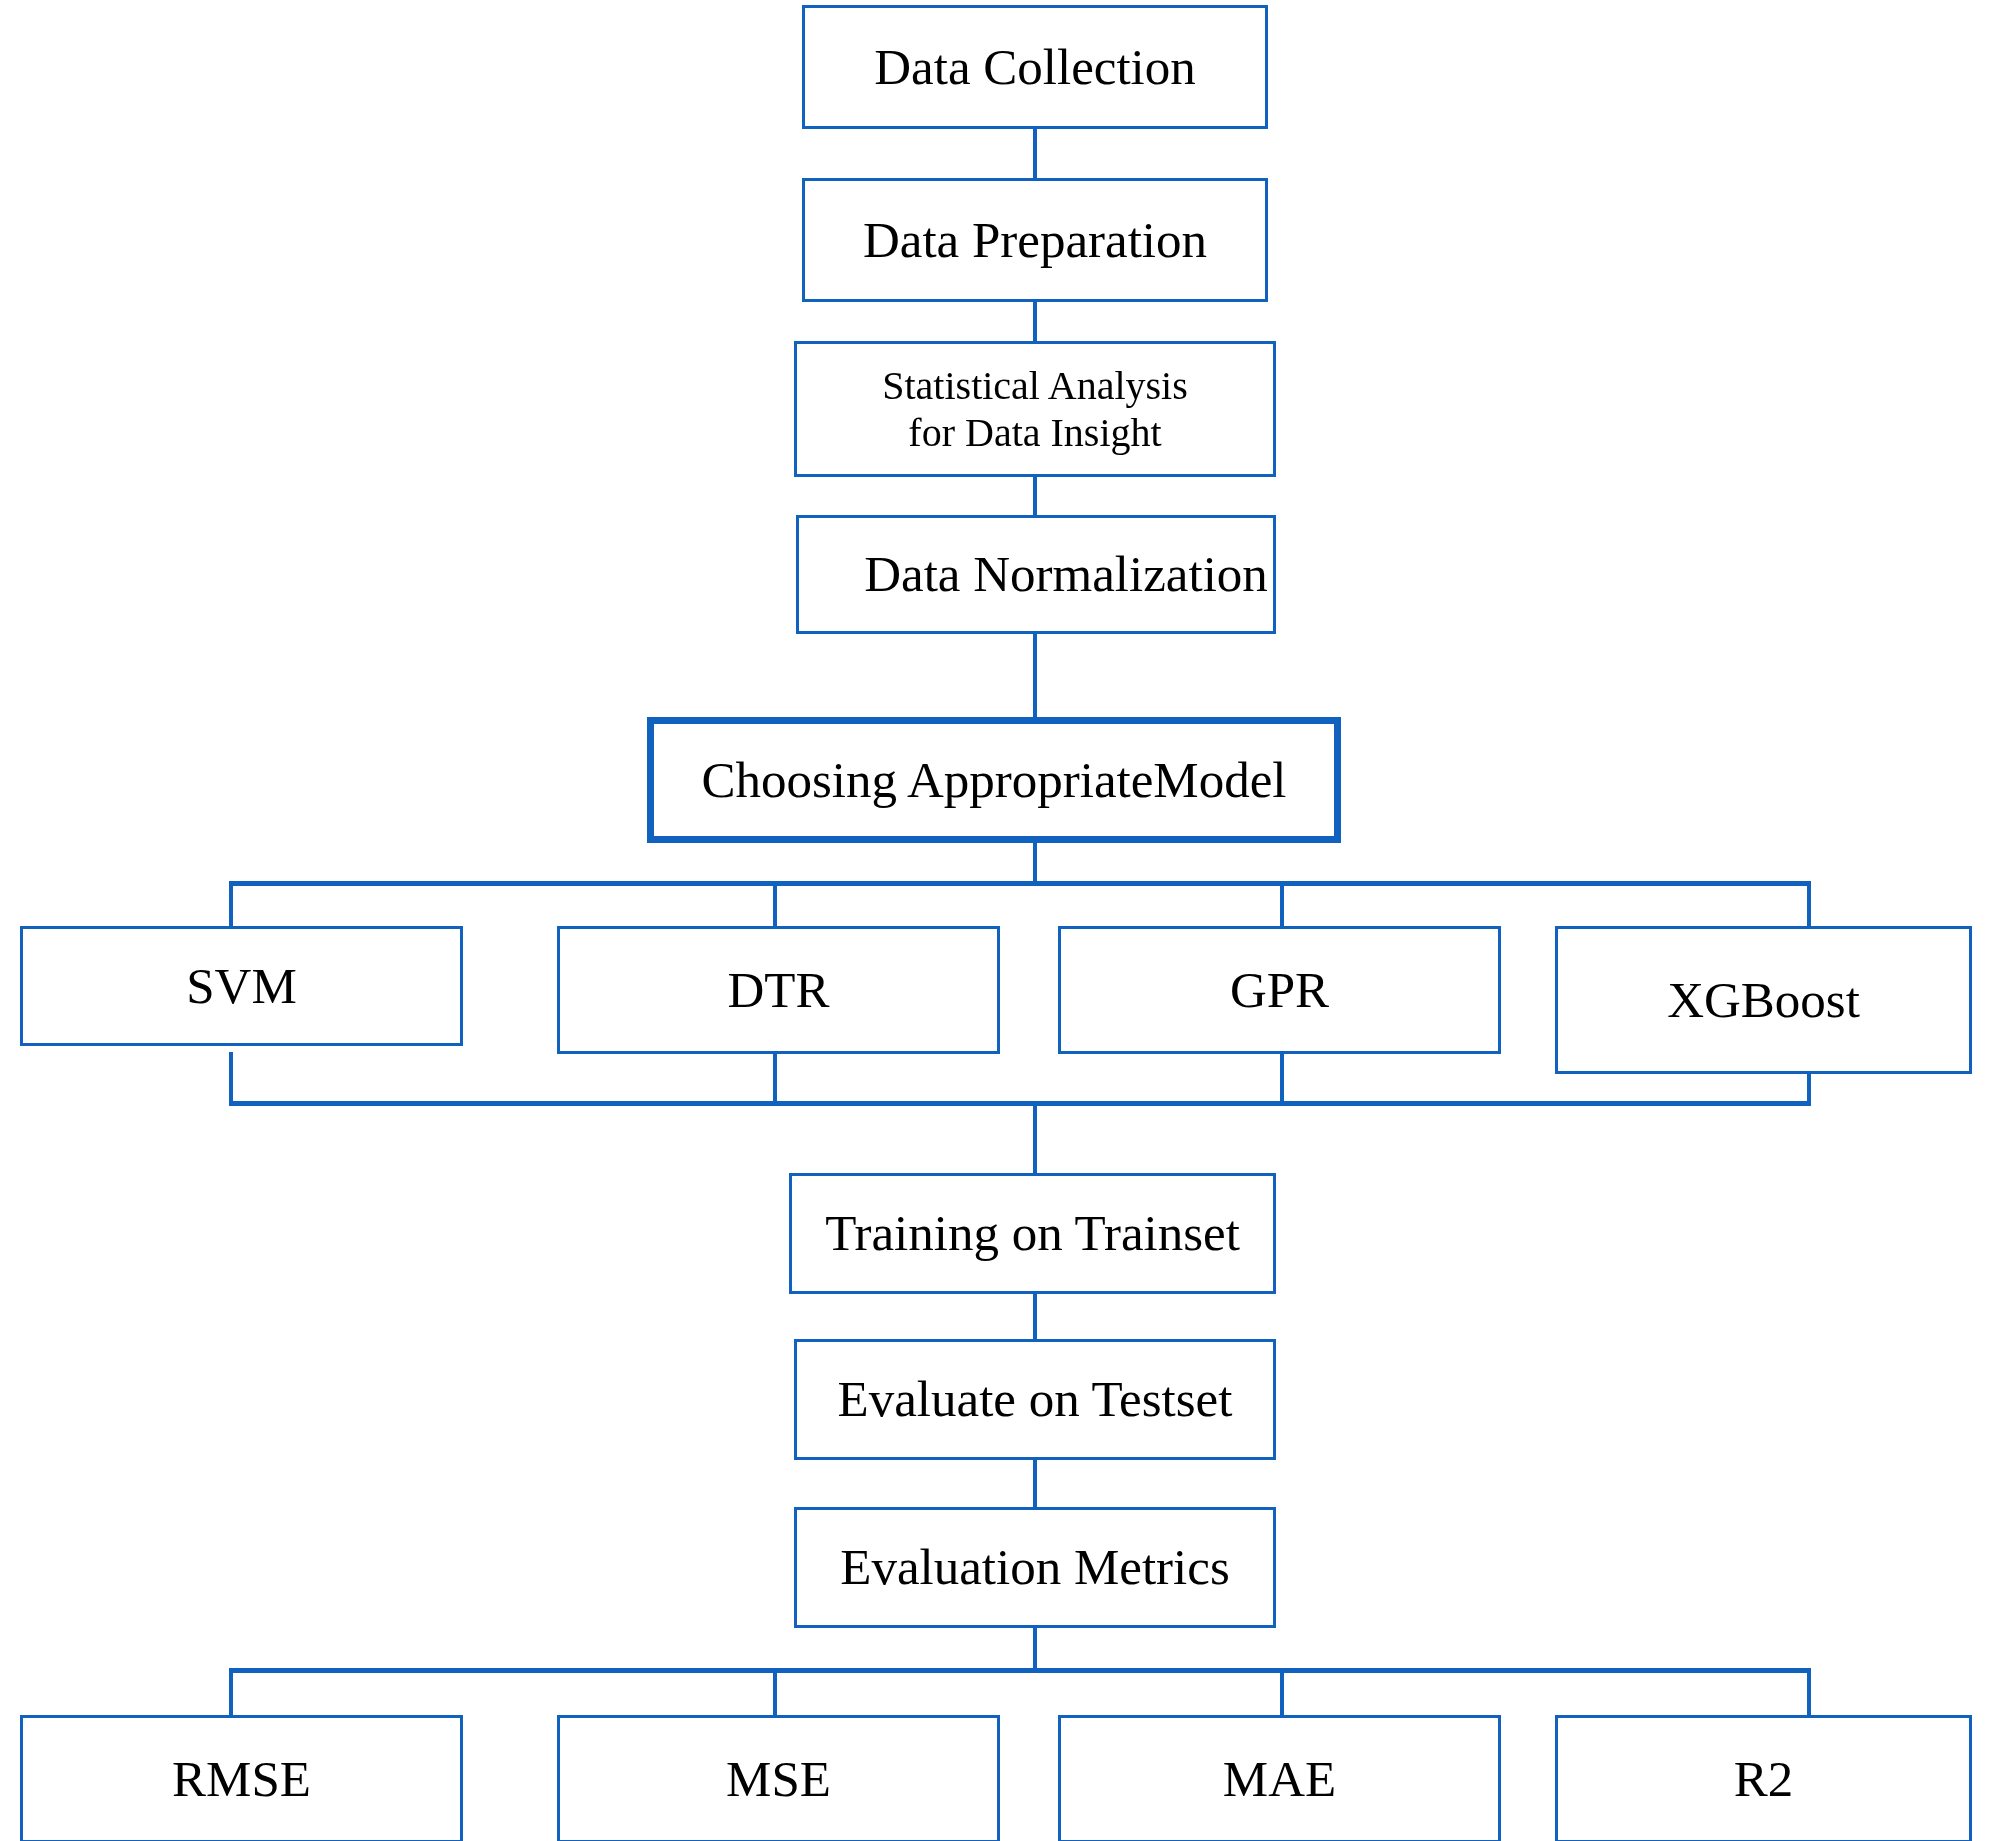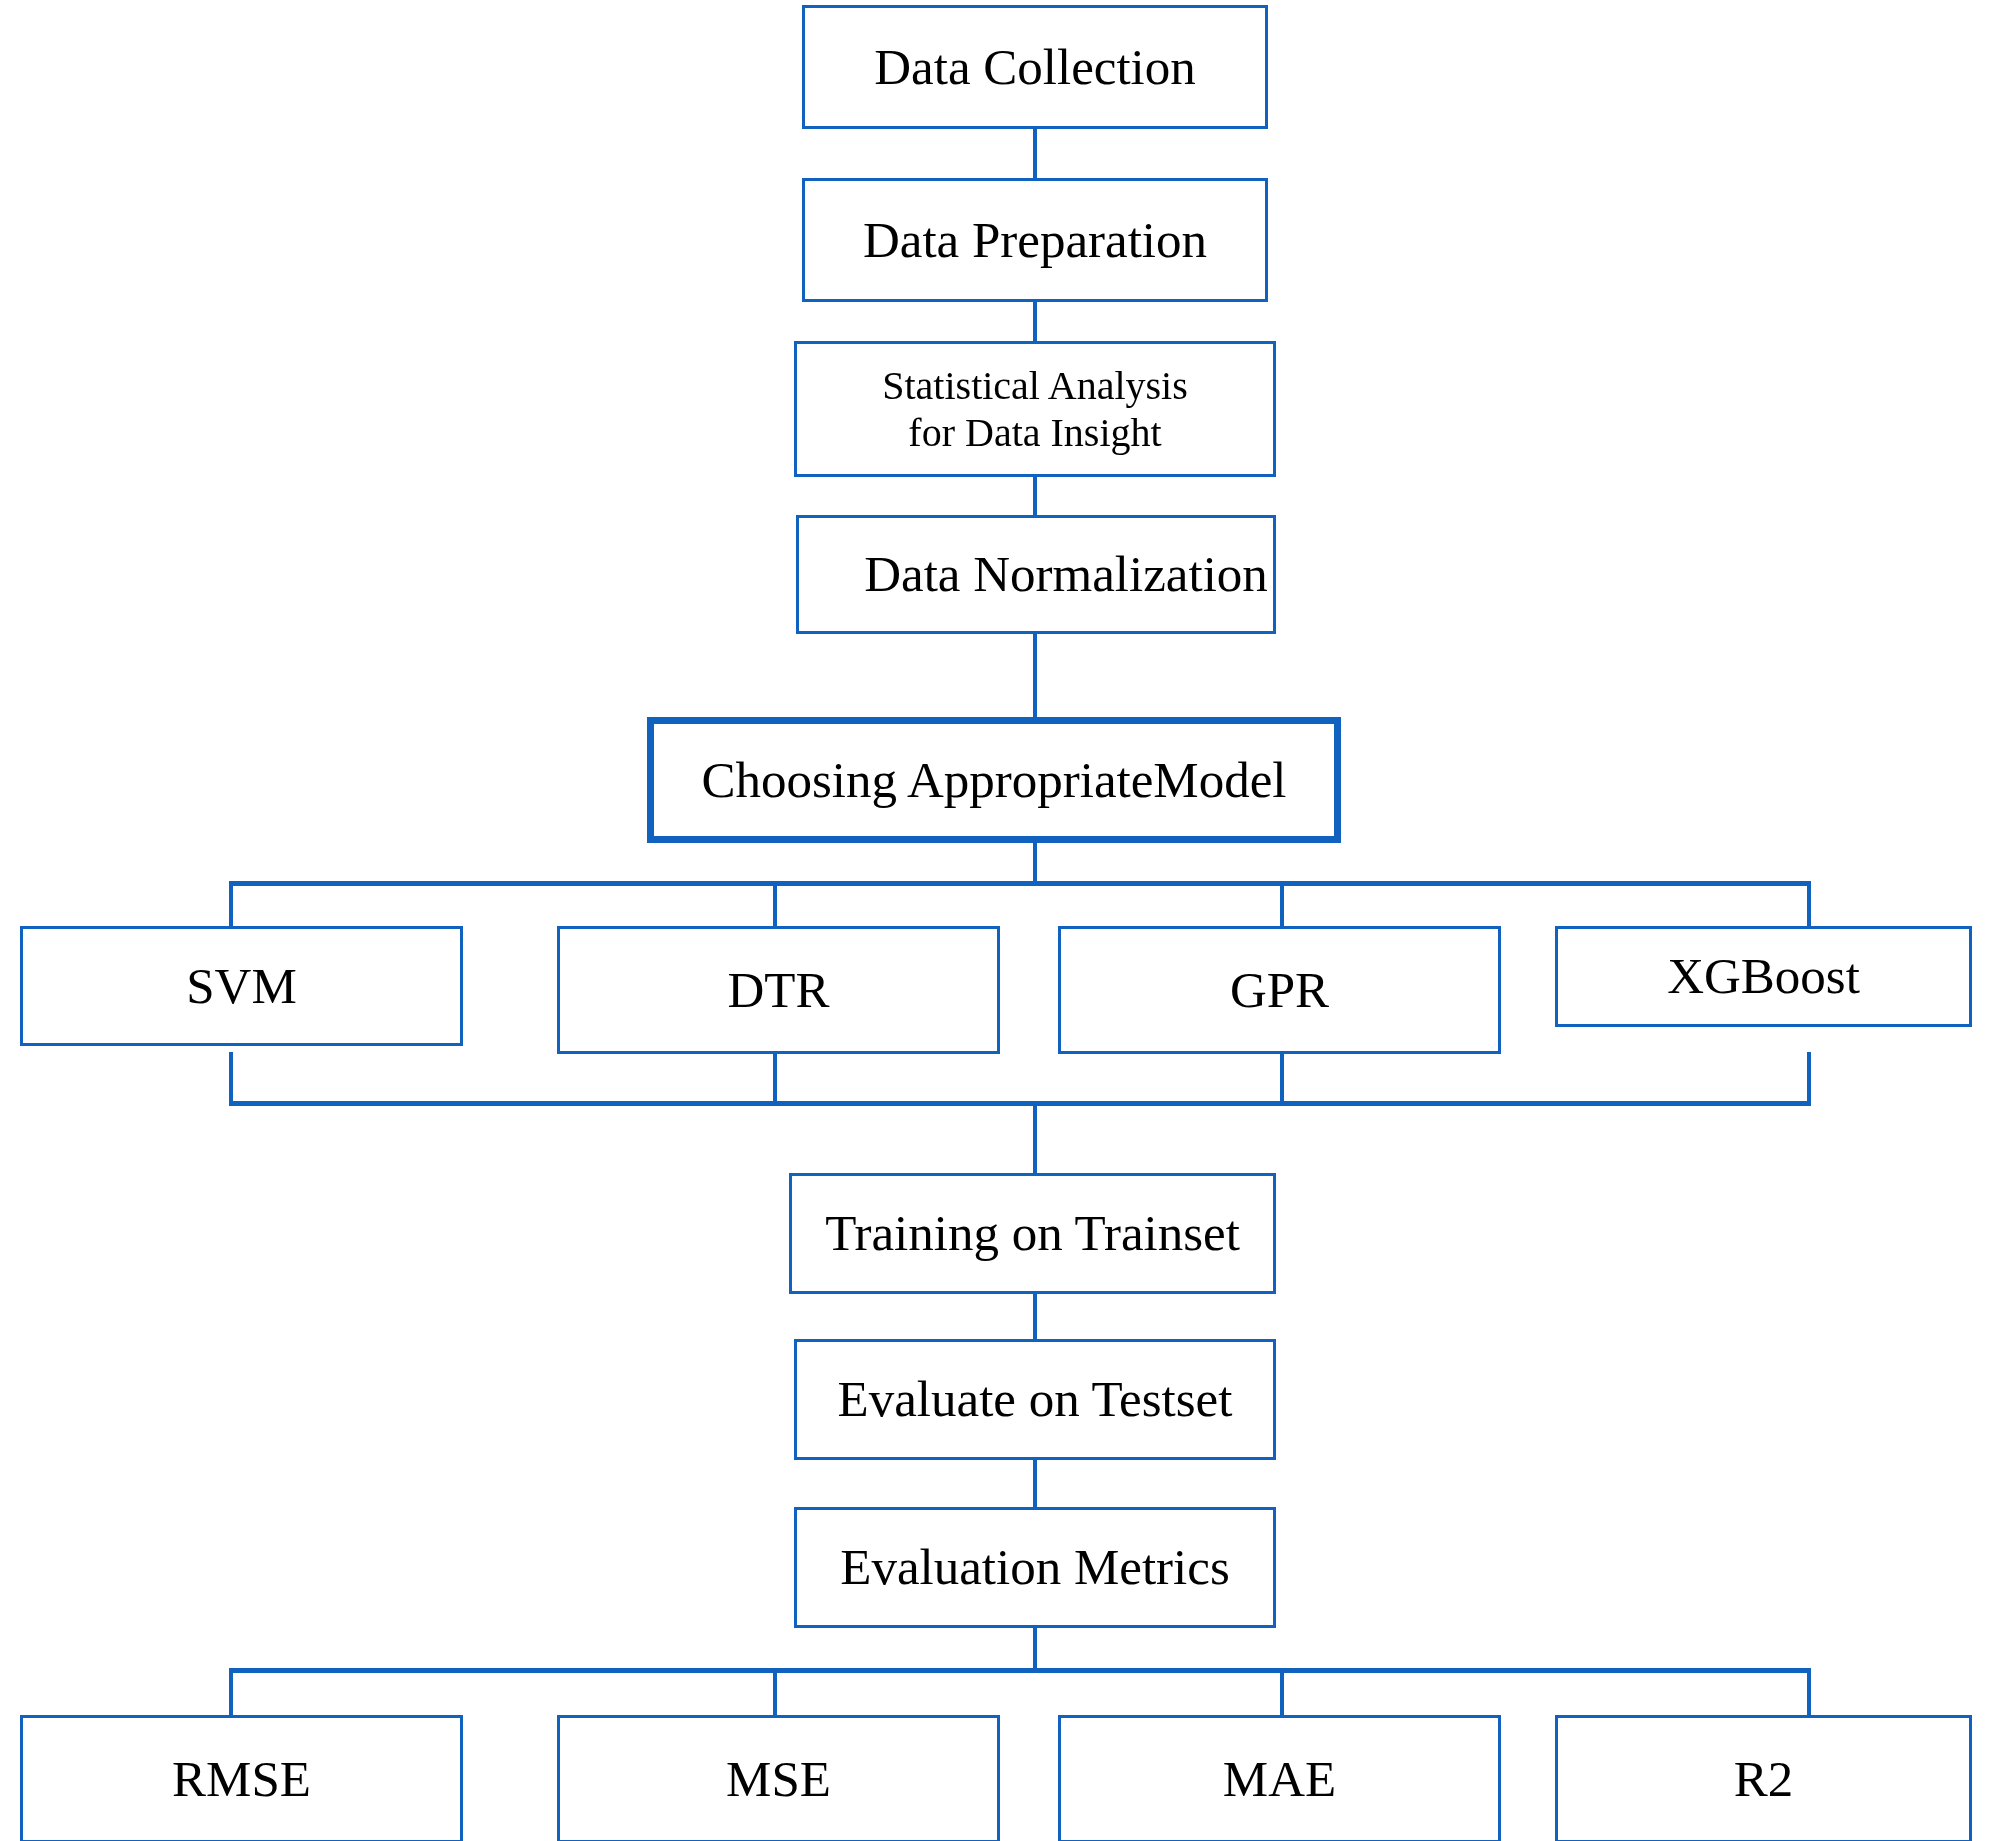--- a/index.html
+++ b/index.html
@@ -88,21 +88,21 @@
 
   <div class="node" style="left:20px; top:926px; width:443px; height:120px; font-size:51px;">
     <span class="label">SVM</span>
   </div>
   <div class="node" style="left:1058px; top:926px; width:443px; height:128px; font-size:51px;">
     <span class="label">GPR</span>
   </div>
   <div class="node" style="left:557px; top:926px; width:443px; height:128px; font-size:51px;">
     <span class="label">DTR</span>
   </div>
-  <div class="node" style="left:1555px; top:926px; width:417px; height:101px; font-size:51px;">
+  <div class="node" style="left:1555px; top:926px; width:417px; height:148px; font-size:51px;">
     <span class="label">XGBoost</span>
   </div>
 
   <div class="conn busdrop" style="left:229px; top:1052px; height:52px;"></div>
   <div class="conn busdrop" style="left:773px; top:1052px; height:52px;"></div>
   <div class="conn busdrop" style="left:1280px; top:1052px; height:52px;"></div>
   <div class="conn busdrop" style="left:1807px; top:1052px; height:52px;"></div>
   <div class="conn bus" style="left:229px; top:1101px; width:1582px;"></div>
   <div class="conn vline" style="left:1033px; top:1101px; height:74px;"></div>
 

